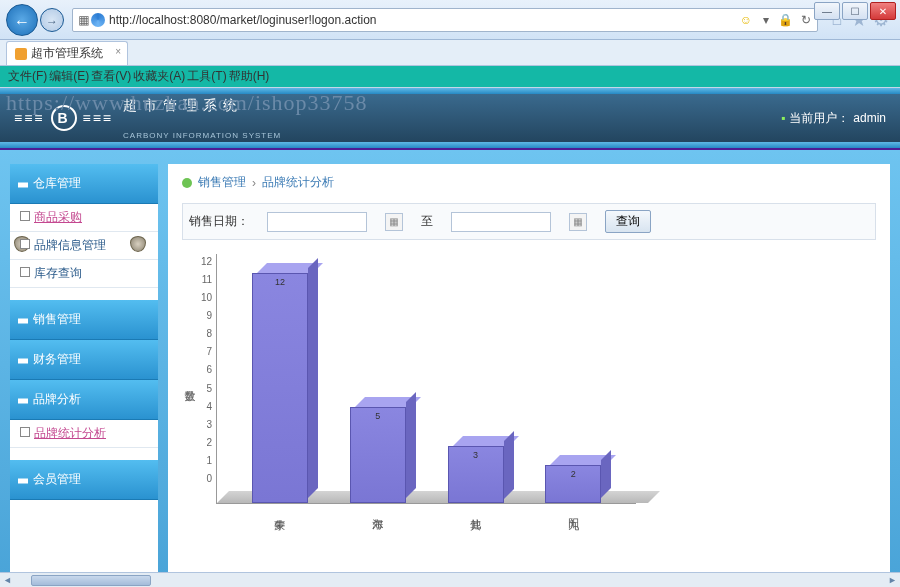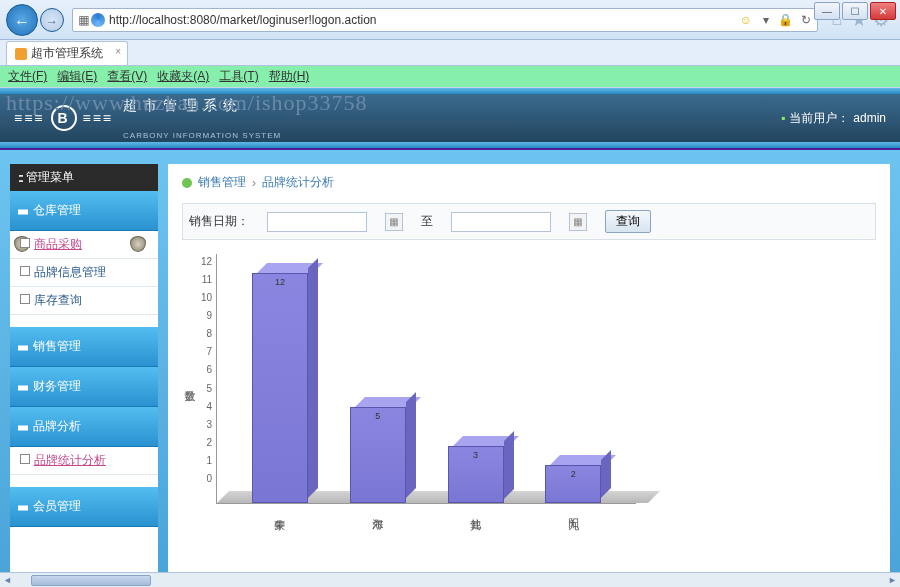--- a/index.html
+++ b/index.html
@@ -18,21 +18,21 @@
 .addr-icons { display:flex; gap:6px; align-items:center;}
 .ico { width:14px; height:14px; display:inline-flex; align-items:center; justify-content:center; font-size:12px; color:#666; cursor:pointer;}
 .br-right { display:flex; gap:8px; padding:0 6px;}
 .br-right .ico { font-size:18px; color:#9db5d2;}
 
 .tab-bar { background:#e4eef8; height:26px; display:flex; align-items:flex-end; padding-left:6px; border-bottom:1px solid #b0c4de;}
 .tab { background:#fff; border:1px solid #b0c4de; border-bottom:none; border-radius:3px 3px 0 0; padding:3px 24px 3px 8px; font-size:12px; color:#333; position:relative; display:flex; align-items:center; gap:4px;}
 .tab-ico { width:12px; height:12px; background:#f0a030; border-radius:2px; display:inline-block;}
 .tab-x { position:absolute; right:6px; top:4px; font-size:10px; color:#888; cursor:pointer;}
 
-.menu-bar { background:#86efac; height:22px; display:flex; align-items:center; padding:0 8px; gap:10px; border-bottom:1px solid #c6d6e8; font-size:12px; color:#333;text-decoration:underline;}
+.menu-bar { background:#14b8a6; height:22px; display:flex; align-items:center; padding:0 8px; gap:2px; border-bottom:1px solid #c6d6e8; font-size:12px; color:#333;}
 .menu-bar span { cursor:pointer;}
 
 
 .app { position:relative; height: calc(587px - 40px - 26px - 22px - 15px); background:#4c1d95; overflow:hidden;}
 .watermark { position:absolute; top:2px; left:6px; font-family: Georgia, serif; font-size:22px; color:#6b8aa8; letter-spacing:1px; z-index:3; pointer-events:none;}
 .app-header { height:48px; background:linear-gradient(#3a6a8e, #23455f); display:flex; align-items:center; padding:0 14px; color:#fff; position:relative;}
 .app-header::before, .app-header::after { content:""; position:absolute; height:6px; left:0; right:0; background:linear-gradient(#5fb9e6,#2689c4);}
 .app-header::before { top:-6px;}
 .app-header::after { bottom:-6px;}
 .logo-wings { font-size:14px; letter-spacing:2px; margin-right:10px; display:flex; align-items:center; gap:6px;}
@@ -153,21 +153,20 @@
       <span>admin</span>
     </div>
   </div>
 
   <div class="handle h1"></div>
   <div class="handle h2"></div>
 
   <div class="app-body">
 
     <div class="sidebar">
-      <div class="sb-title">管理菜单</div>
 
       <div class="sb-head">仓库管理</div>
       <div class="sb-item pink">商品采购</div>
       <div class="sb-item">品牌信息管理</div>
       <div class="sb-item">库存查询</div>
 
       <div class="sb-gap"></div>
       <div class="sb-head">销售管理</div>
       <div class="sb-head">财务管理</div>
       <div class="sb-head">品牌分析</div>

